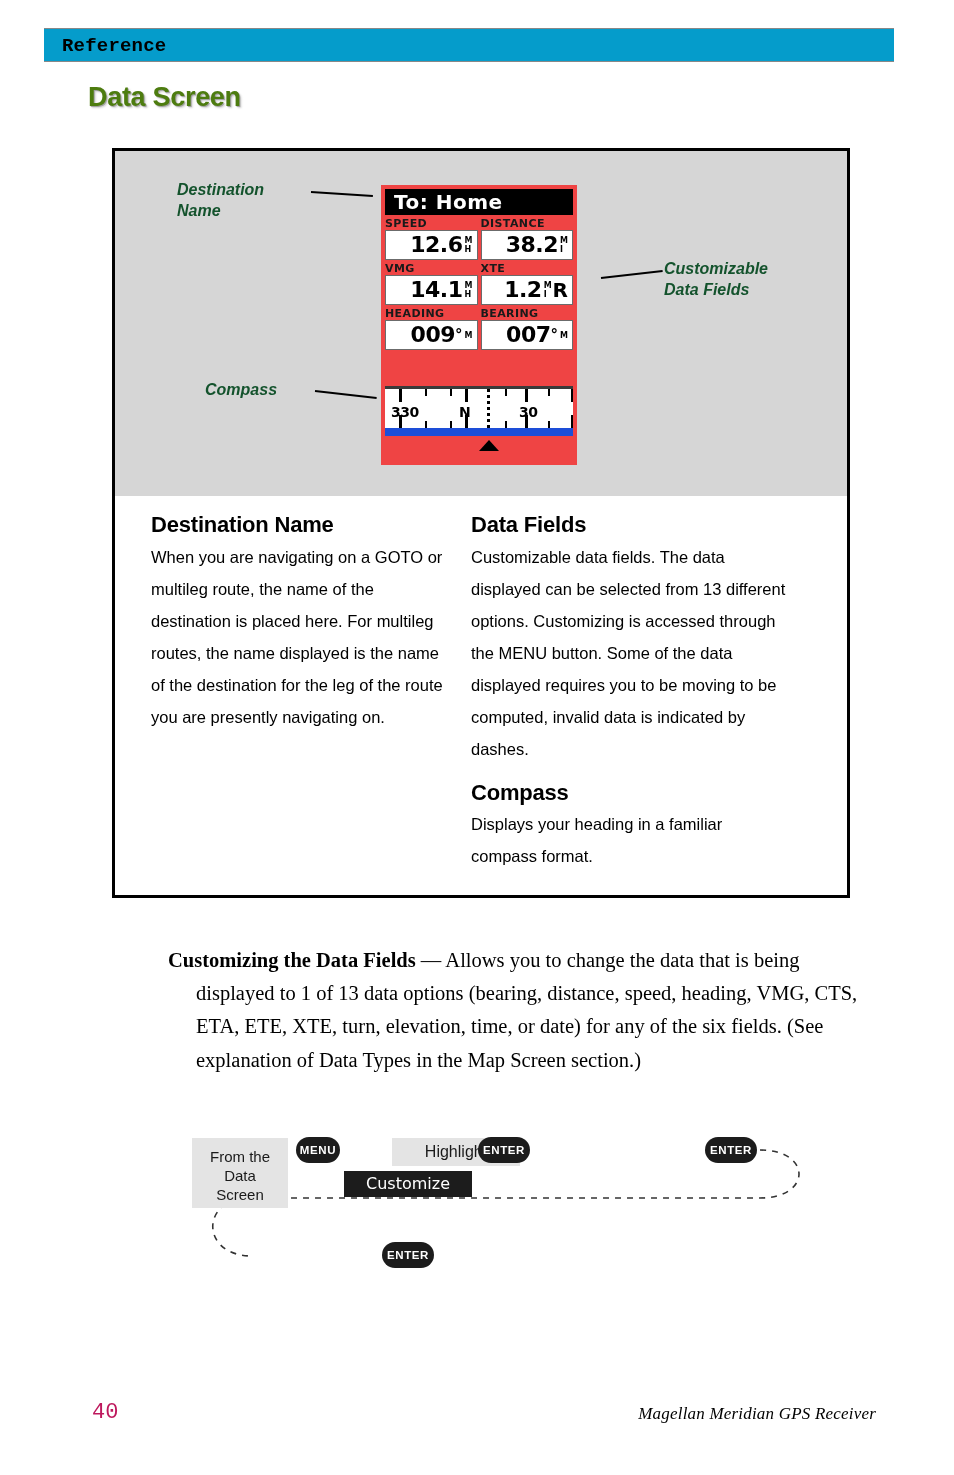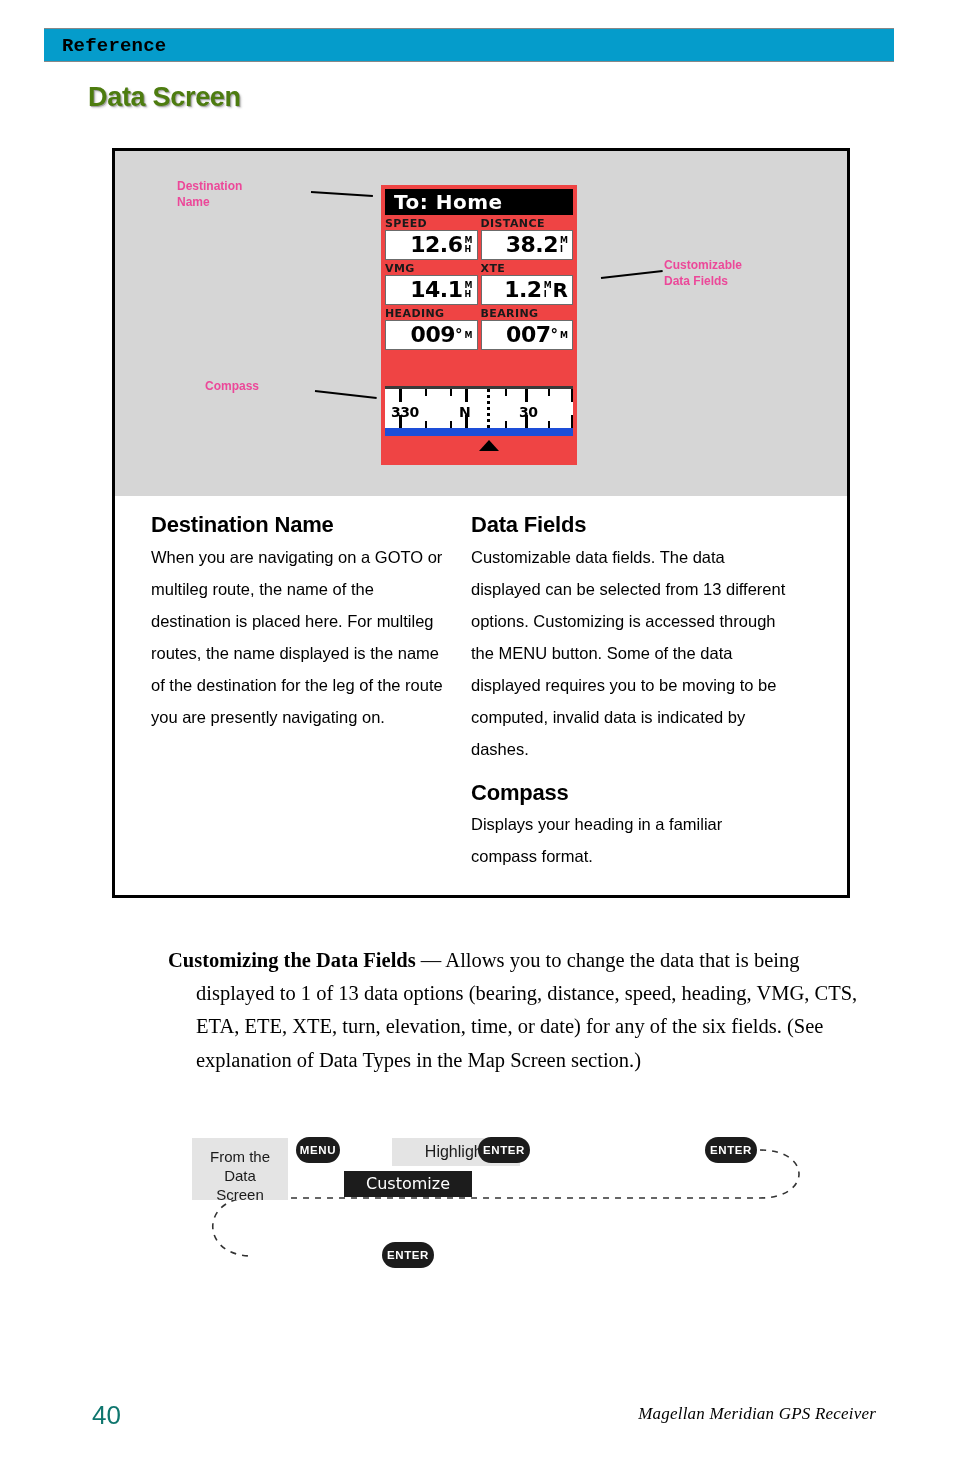--- a/index.html
+++ b/index.html
@@ -64,24 +64,25 @@
     left: 0;
     top: 0;
     right: 0;
     height: 345px;
     background: #d6d6d6;
   }
 
   
   .callout {
     position: absolute;
-    font-size: 12px;
-    font-weight: bold;
-    color: #ec4899;
+    font-size: 16px;
+    font-weight: bold;
+    color: #14532d;
     line-height: 1.33;
+    font-style: italic;
   }
   .callout-dest { left: 62px; top: 28px; }
   .callout-compass { left: 90px; top: 228px; }
   .callout-fields { left: 549px; top: 107px; }
 
   .leader {
     position: absolute;
     height: 0;
     border-top: 2px solid #000;
   }
@@ -252,21 +253,21 @@
   .fbox-gray {
     position: absolute;
     background: #e4e4e4;
     font-size: 15px;
     color: #1a1a1a;
     text-align: center;
     line-height: 1.28;
     box-sizing: border-box;
   }
   .fbox-from {
-    left: 192px; top: 18px; width: 96px; height: 62px;
+    left: 192px; top: 18px; width: 96px; height: 70px;
     padding-top: 9px;
   }
   .fbox-high {
     left: 344px; top: 18px; width: 128px; height: 28px;
     line-height: 28px;
     font-size: 16px;
     margin-left: 48px;
   }
   .fbox-custom {
     position: absolute;
@@ -313,23 +314,23 @@
     left: 0; top: 0;
     width: 954px; height: 210px;
     pointer-events: none;
   }
 
   
   .footer-page {
     position: absolute;
     left: 92px;
     top: 1400px;
-    font-family: Liberation Sans, sans-serif;
-    font-size: 26px;
-    color: #0f766e;
+    font-family: Liberation Mono, monospace;
+    font-size: 22px;
+    color: #be185d;
   }
   .footer-brand {
     position: absolute;
     right: 78px;
     top: 1404px;
     font-family: "Liberation Serif", serif;
     font-style: italic;
     font-size: 17px;
     color: #000;
     letter-spacing: 0.2px;

